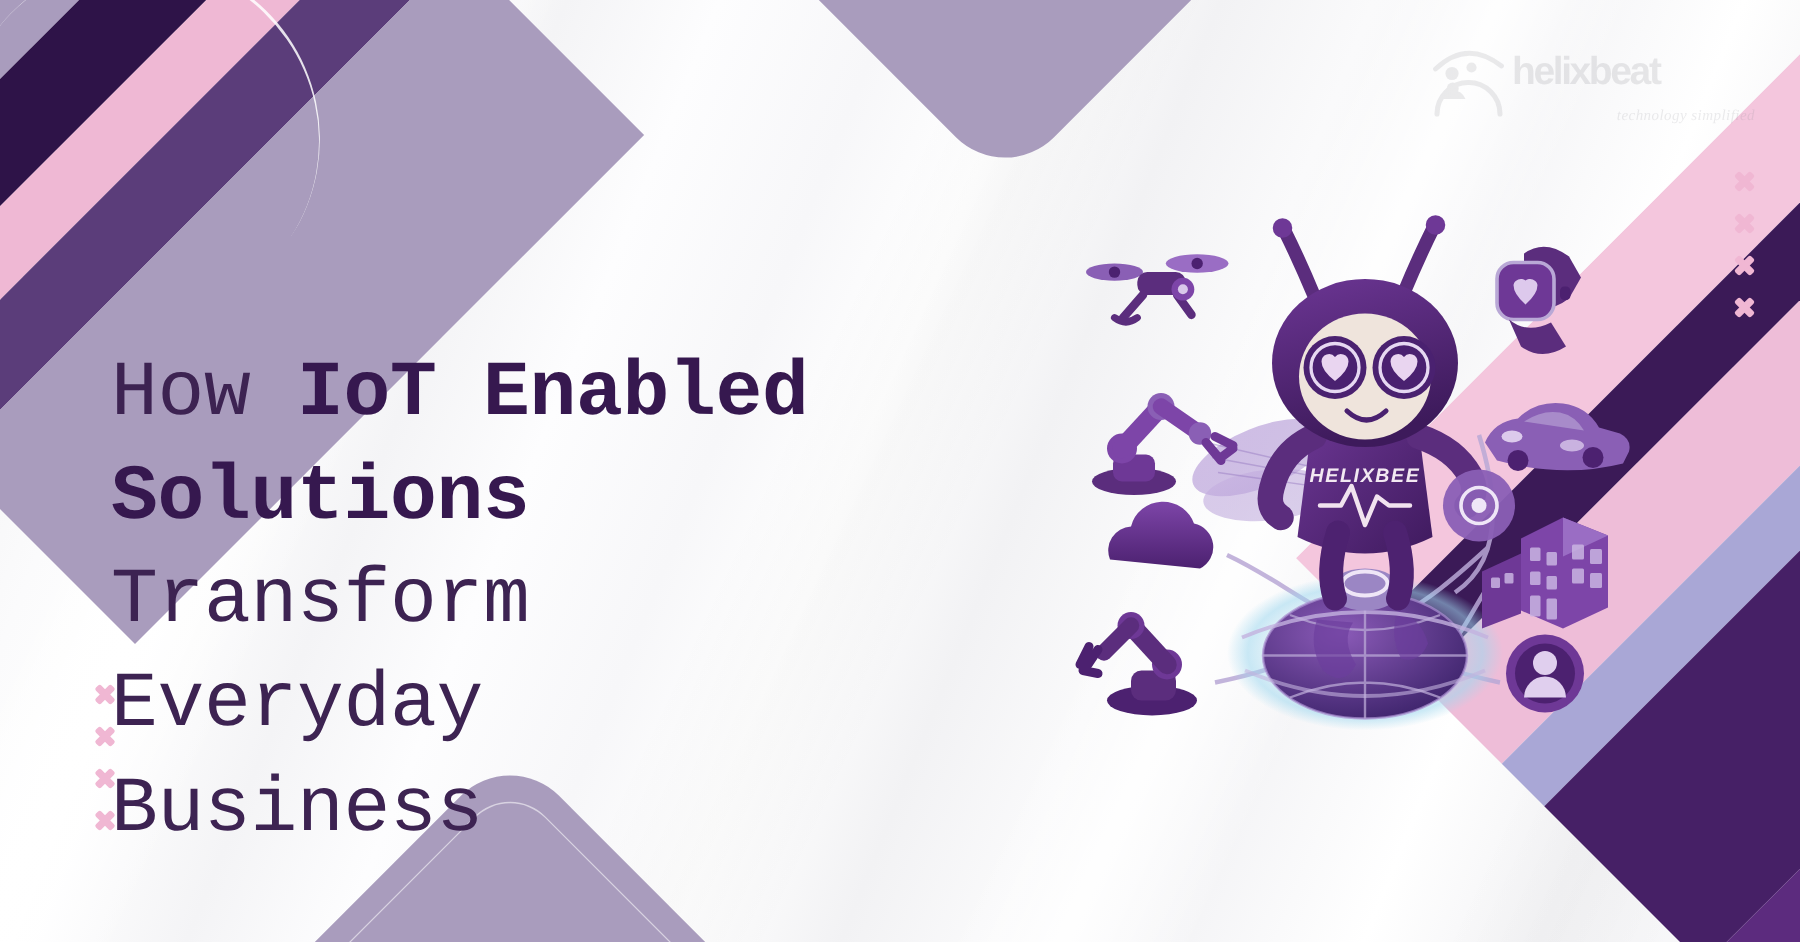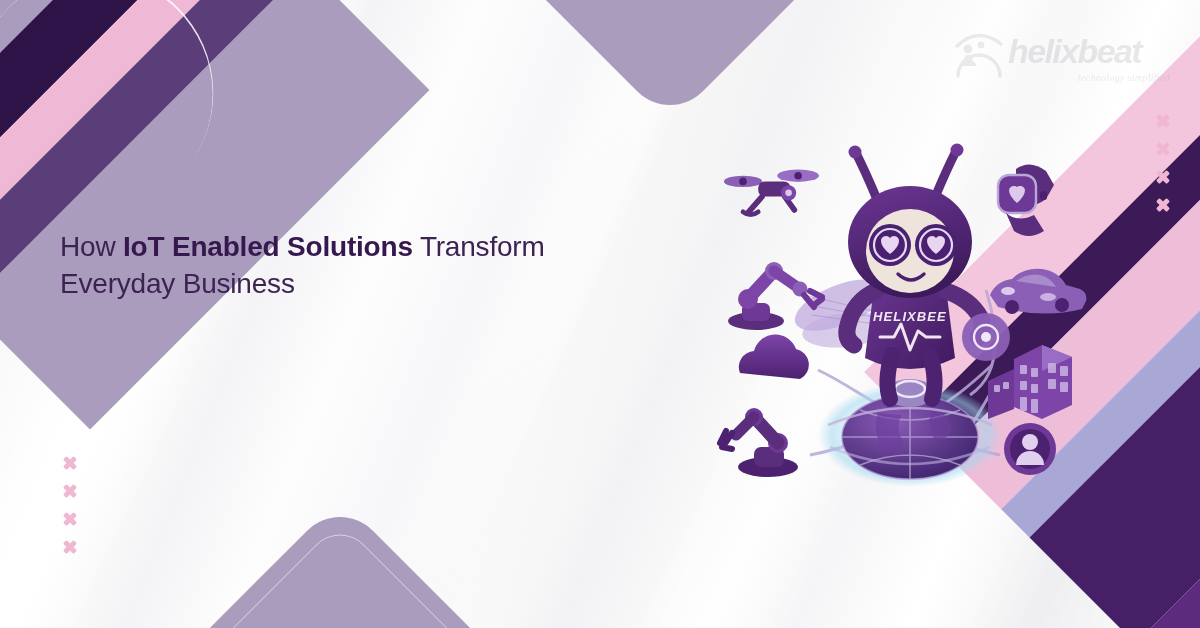--- a/index.html
+++ b/index.html
@@ -97,40 +97,41 @@
     background:#f0b7d3;
     transform-origin:50% 50%;
   }
   .xmark::before{ transform:translate(-50%,-50%) rotate(45deg); }
   .xmark::after { transform:translate(-50%,-50%) rotate(-45deg); }
   .xcol-left  { left:62px;   top:455px; }
   .xcol-right { left:1155px; top:113px; }
 
   
   .headline{
-    position:absolute; left:60px; top:228px;
+    position:absolute; left:74px; top:228px;
     width:520px;
-    font-size:28px;
+    font-size:52px;
     line-height:1.33;
     letter-spacing:-.2px;
     color:#3d2352;
     font-weight:400;
+    font-family:Liberation Mono, monospace;
   }
   .headline b{ font-weight:700; color:#36184f; }
 
   
   .logo{
     position:absolute; left:952px; top:26px;
     width:220px; height:64px;
     opacity:.17;
   }
   .logo .wordmark{
     position:absolute; left:56px; top:8px;
-    font-size:34px; font-weight:700; letter-spacing:-1.6px;
-    color:#7d7d85; line-height:1;font-style:italic;
+    font-size:26px; font-weight:700; letter-spacing:-1.6px;
+    color:#7d7d85; line-height:1;
   }
   .logo .tagline{
     position:absolute; right:2px; top:46px;
     font-family:Liberation Serif, serif;
     font-style:italic; font-size:10px; letter-spacing:.3px;
     color:#8c8c94;
   }
   .logo .mark{ position:absolute; left:2px; top:6px; }
 
   

